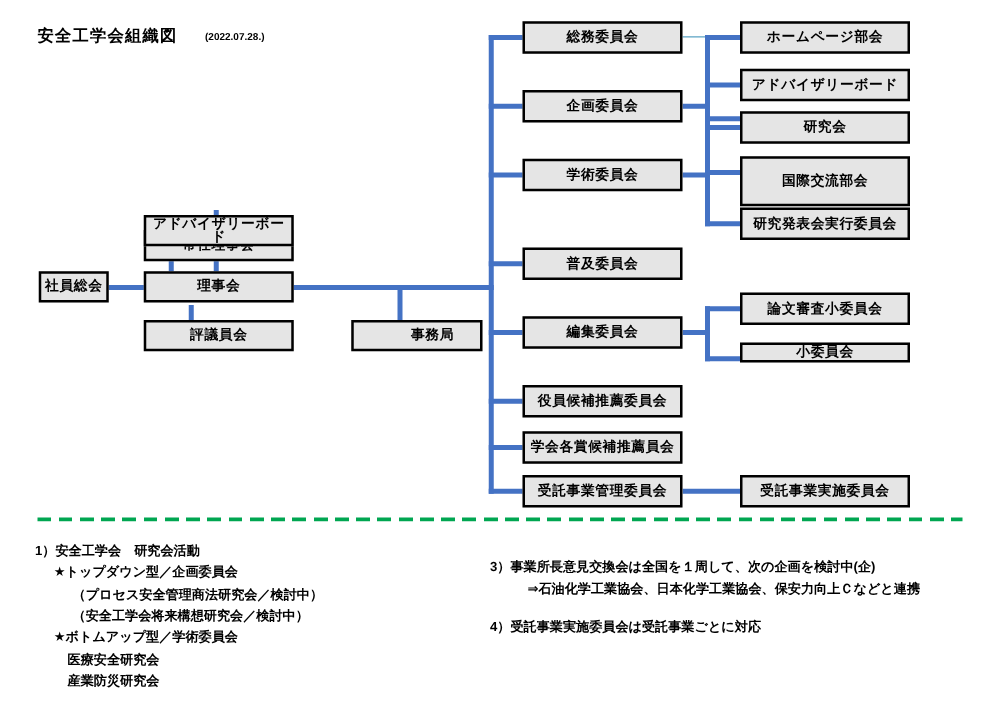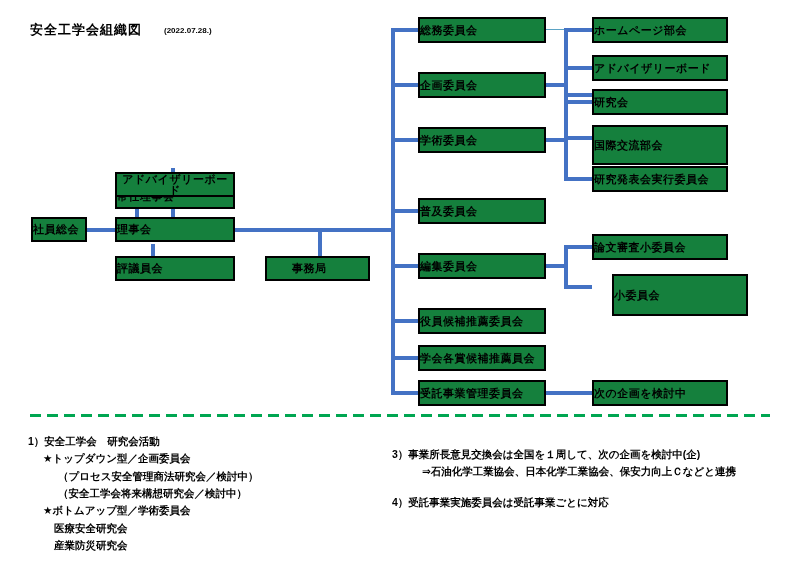--- a/index.html
+++ b/index.html
@@ -37,23 +37,24 @@
     font-size: 8px;
     font-weight: bold;
     margin-left: 22px;
     vertical-align: 1px;
   }
   
   .node {
     position: absolute;
     box-sizing: border-box;
     border: 2px solid #000000;
-    background: #15803d;
+    background: #e5e5e5;
     display: flex;
     align-items: center;
+    justify-content: center;
     text-align: center;
     font-size: 11px;
     font-weight: bold;
     letter-spacing: 0.5px;
     line-height: 1;
     color: #000000;
     z-index: 3;
   }
   
   .conn {
@@ -133,21 +134,21 @@
   </div>
 
   <div class="node" style="left:115px; top:217px; width:120px; height:25px;">
     <span>理事会</span>
   </div>
 
   <div class="node" style="left:115px; top:256px; width:120px; height:25px;">
     <span>評議員会</span>
   </div>
 
-  <div class="node" style="left:265px; top:256px; width:105px; height:25px;padding-left:25px;">
+  <div class="node" style="left:281px; top:256px; width:105px; height:25px;padding-left:25px;">
     <span>事務局</span>
   </div>
 
   <div class="conn" style="left:391px; top:28px; width:4px; height:367px;"></div>
 
   <div class="conn" style="left:391px; top:28px; width:29px; height:4px;"></div>
   <div class="conn" style="left:391px; top:83px; width:29px; height:4px;"></div>
   <div class="conn" style="left:391px; top:138px; width:29px; height:4px;"></div>
   <div class="conn" style="left:391px; top:209px; width:29px; height:4px;"></div>
   <div class="conn" style="left:391px; top:264px; width:29px; height:4px;"></div>
@@ -225,26 +226,26 @@
   </div>
 
   <div class="node" style="left:592px; top:166px; width:136px; height:26px;">
     <span>研究発表会実行委員会</span>
   </div>
 
   <div class="node" style="left:592px; top:234px; width:136px; height:26px;">
     <span>論文審査小委員会</span>
   </div>
 
-  <div class="node" style="left:612px; top:274px; width:136px; height:42px;">
+  <div class="node" style="left:592px; top:274px; width:136px; height:16px;">
     <span>小委員会</span>
   </div>
 
   <div class="node" style="left:592px; top:380px; width:136px; height:26px;">
-    <span>次の企画を検討中</span>
+    <span>受託事業実施委員会</span>
   </div>
 
   <div class="divider"></div>
 
   <div class="notes-col notes-left">
     <div class="note-item">1）安全工学会　研究会活動</div>
     <div class="note-item indent-1">★トップダウン型／企画委員会</div>
     <div class="note-item indent-2">（プロセス安全管理商法研究会／検討中）</div>
     <div class="note-item indent-2">（安全工学会将来構想研究会／検討中）</div>
     <div class="note-item indent-1">★ボトムアップ型／学術委員会</div>

